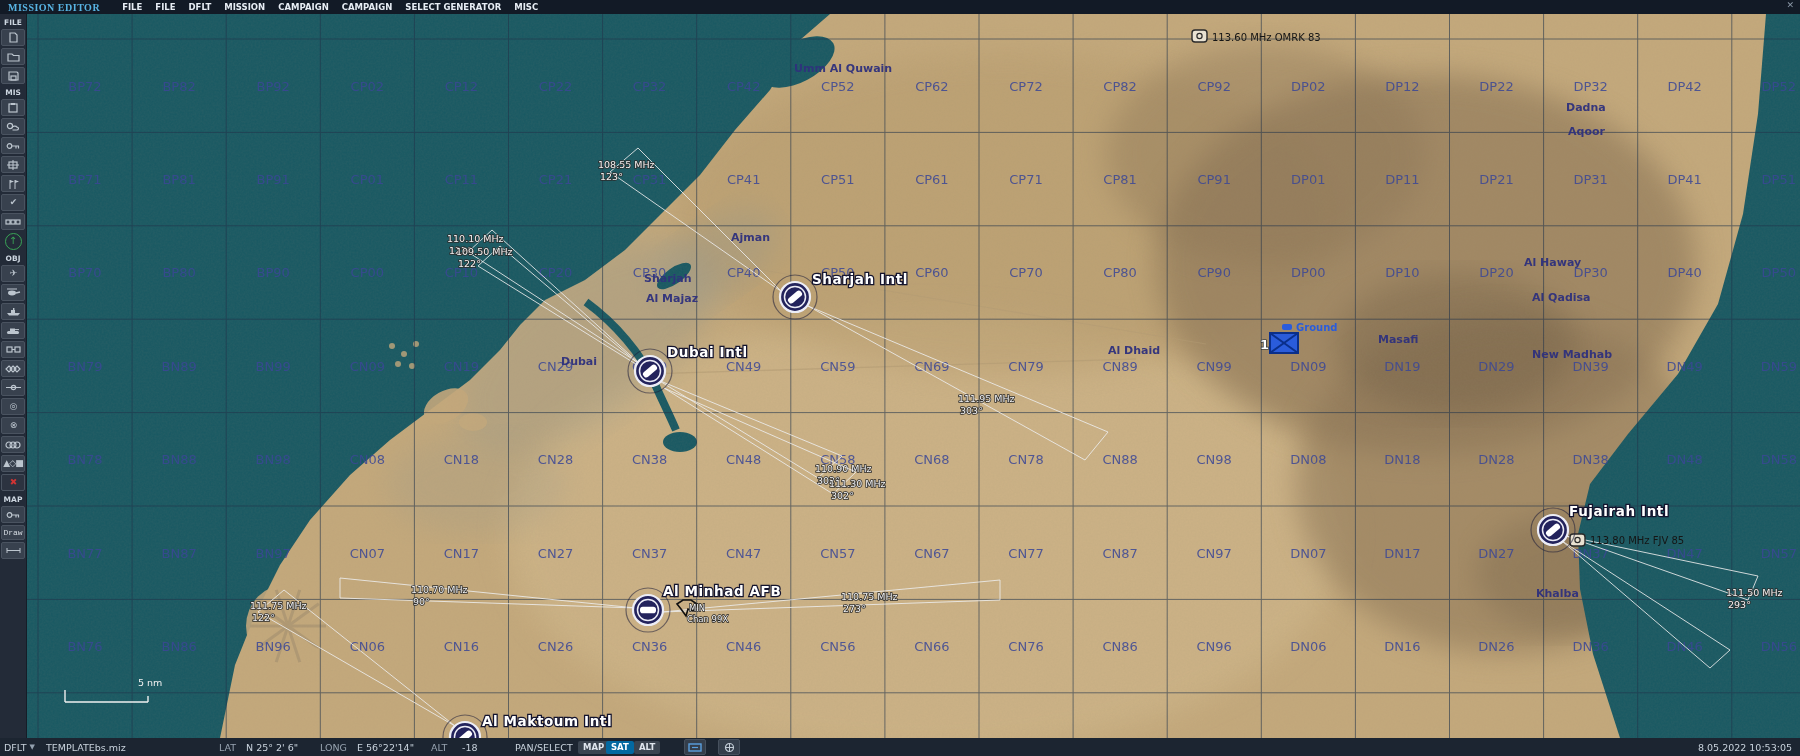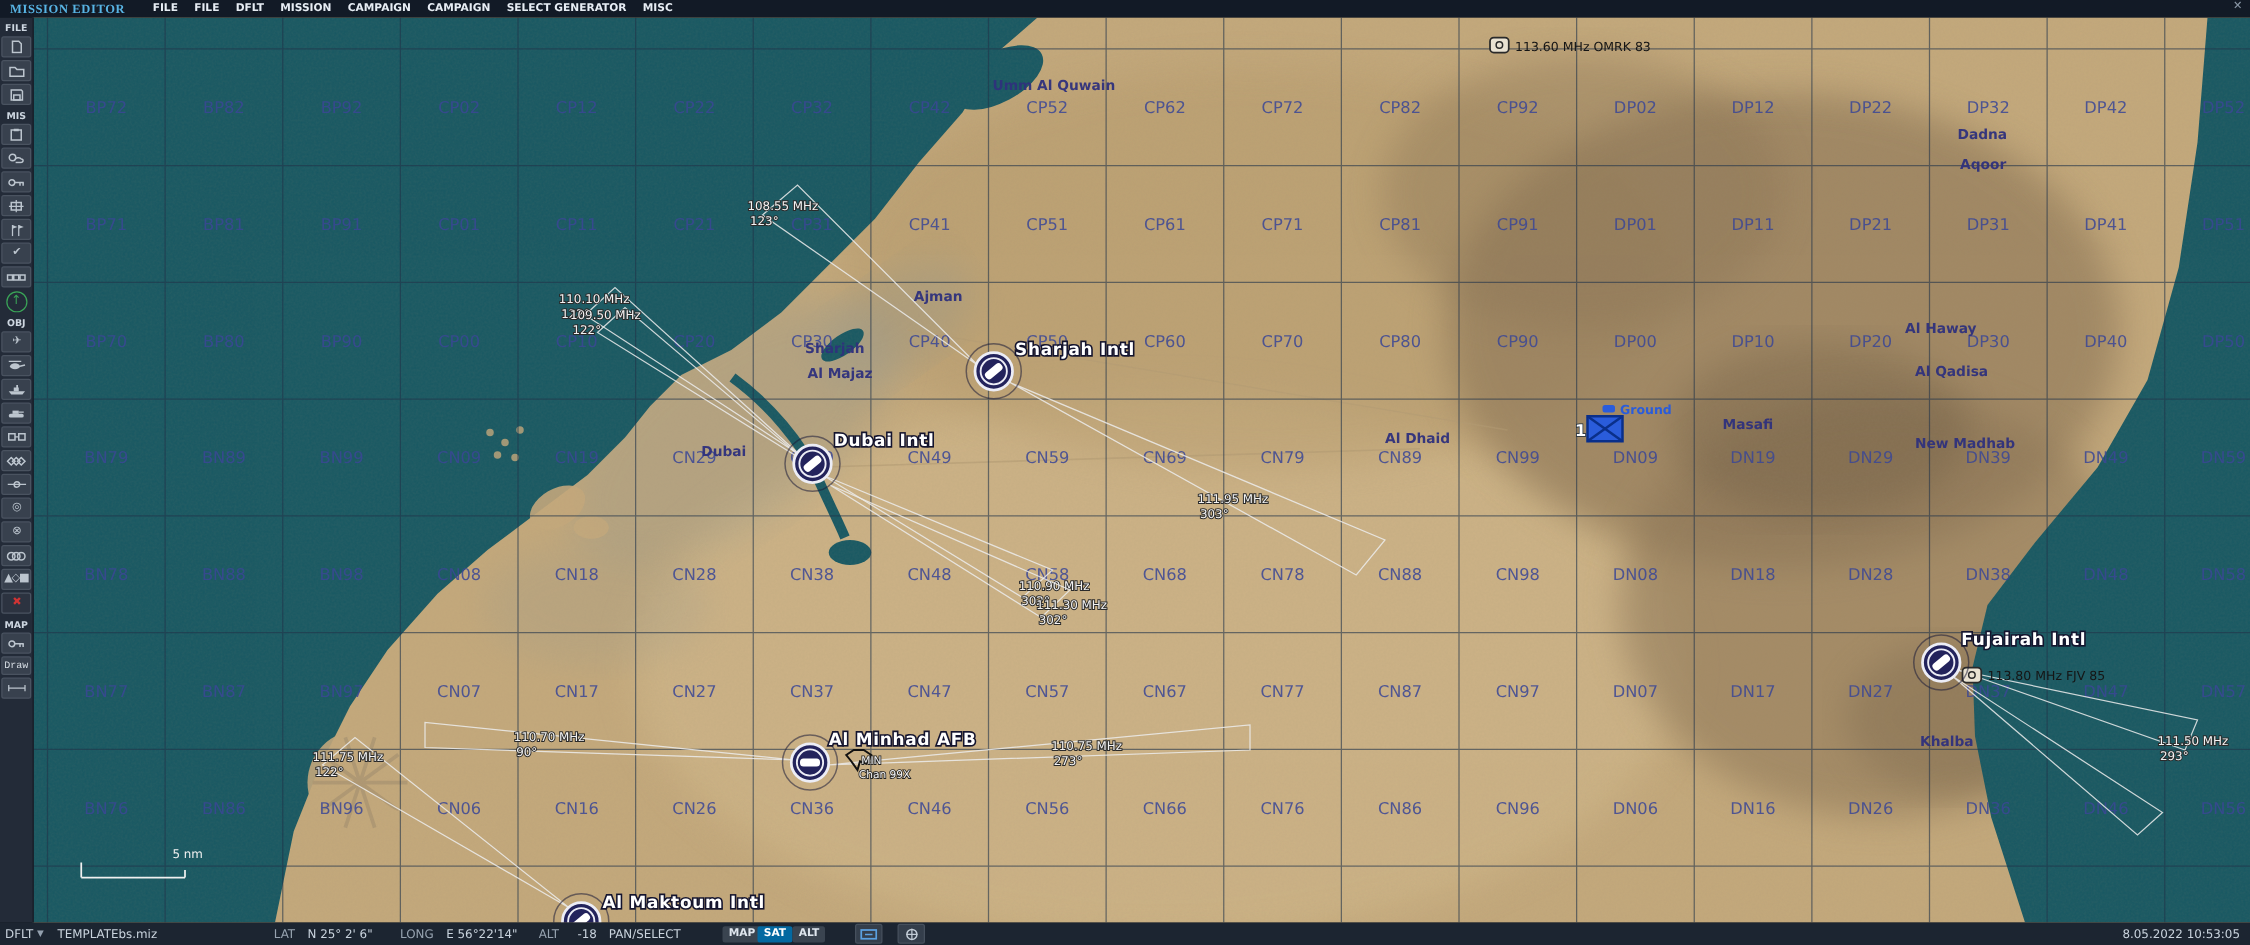--- a/index.html
+++ b/index.html
@@ -586,21 +586,21 @@
       <span>DFLT</span>
         <span class="caret">▼</span>
       </span>
     <span class="it" style="left:46px">TEMPLATEbs.miz</span>
     <span class="it" style="left:219px;color:#97a3b0">LAT</span>
     <span class="it" style="left:246px">N 25° 2' 6"</span>
     <span class="it" style="left:320px;color:#97a3b0">LONG</span>
     <span class="it" style="left:357px">E 56°22'14"</span>
     <span class="it" style="left:431px;color:#97a3b0">ALT</span>
     <span class="it" style="left:462px">-18</span>
-    <span class="it" style="left:487px">PAN/SELECT</span>
+    <span class="it" style="left:515px">PAN/SELECT</span>
     <span class="it" style="left:578px">
         <span class="sb-btn">MAP</span>
       </span>
     <span class="it" style="left:606px">
         <span class="sb-btn active">SAT</span>
       </span>
     <span class="it" style="left:634px">
         <span class="sb-btn">ALT</span>
       </span>
     <span class="it" style="left:684px">

